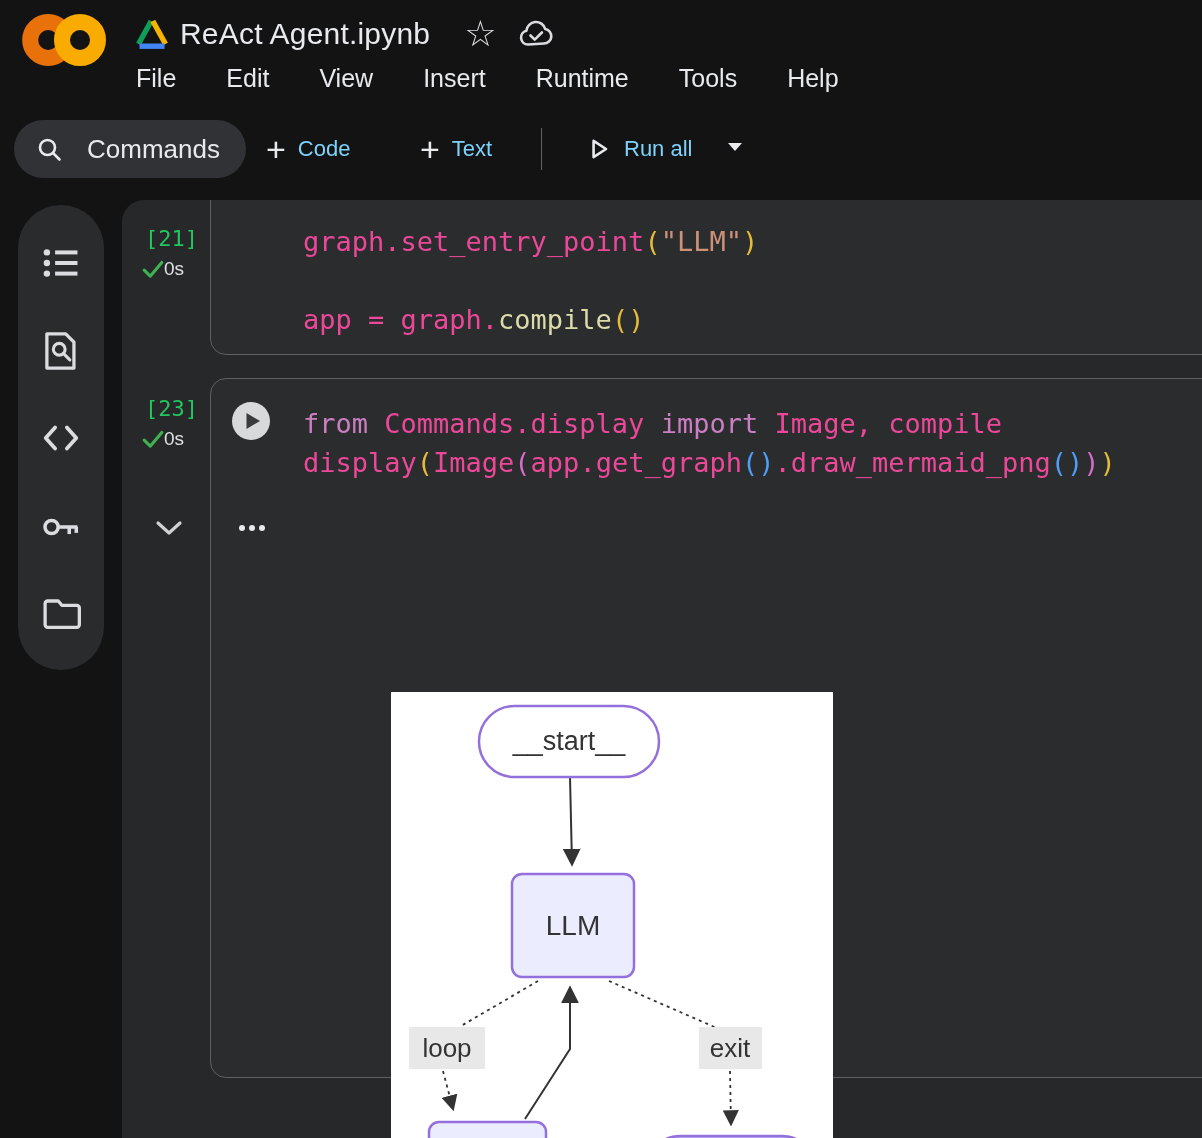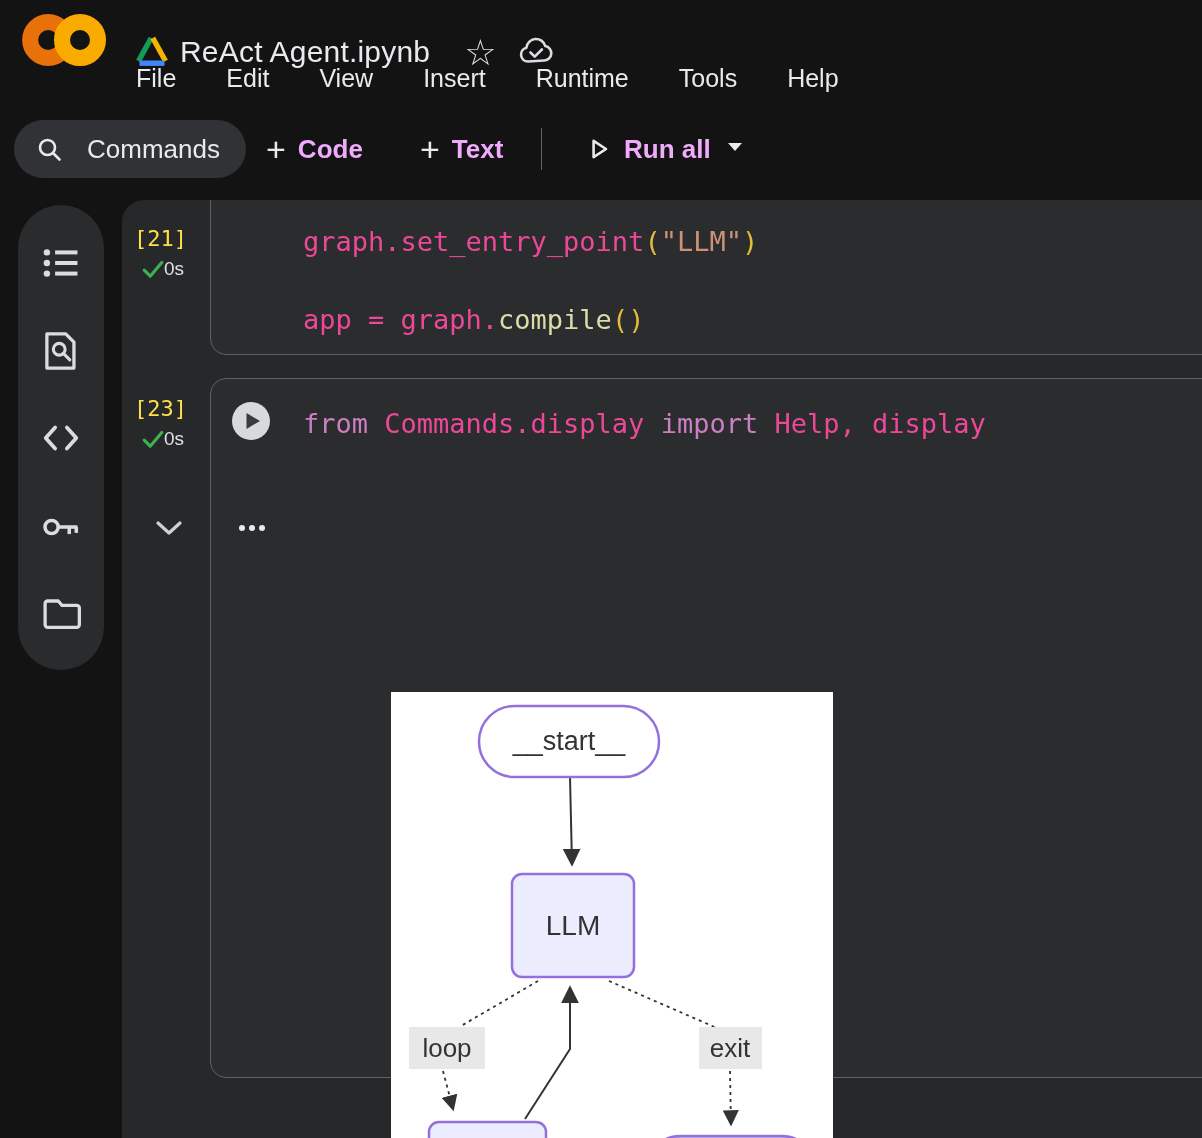--- a/index.html
+++ b/index.html
@@ -2,52 +2,52 @@
 <html><head>
 <meta charset="utf-8">
 <style>
   * { margin:0; padding:0; box-sizing:border-box; }
   html,body { width:1202px; height:1138px; overflow:hidden; background:#131314;
               font-family:"Liberation Sans", sans-serif; }
 
   
   .header { position:absolute; left:0; top:0; width:1202px; height:200px; background:#131314; }
   .logo { position:absolute; left:18px; top:10px; width:88px; height:60px; cursor:pointer; }
-  .title-row { position:absolute; left:134px; top:10px; height:48px; display:flex; align-items:flex-start;margin-top:25px; }
+  .title-row { position:absolute; left:134px; top:10px; height:48px; display:flex; align-items:center; }
   .drive-icon { width:36px; height:32px; margin-right:10px; }
   .nb-title { color:#e8eaed; font-size:30px; font-weight:400; letter-spacing:.2px; }
   .star { margin-left:34px; color:#dadce0; font-size:36px; line-height:36px; cursor:pointer; }
   .cloud { margin-left:20px; width:38px; height:32px; cursor:pointer; }
   .menu-row { position:absolute; left:136px; top:64px; display:flex; gap:50px; }
   .menu-item { color:#e8eaed; font-size:25px; font-weight:500; cursor:pointer; }
 
   
   .toolbar { position:absolute; left:0; top:118px; width:1202px; height:64px; }
   .cmd-pill { position:absolute; left:14px; top:2px; width:232px; height:58px; border-radius:29px;
               background:#313235; display:flex; align-items:center; padding-left:22px; cursor:pointer; }
   .cmd-pill span { color:#e8eaed; font-size:26px; font-weight:500; margin-left:24px; }
   .tb-btn { position:absolute; top:2px; height:58px; display:flex; align-items:center; gap:12px; cursor:pointer; }
   .tb-btn .plus { color:#e8eaed; font-size:34px; font-weight:400; line-height:30px; }
-  .tb-btn .lbl { color:#f0abfc; font-size:26px; font-weight:700; }
+  .tb-btn .lbl { color:#7dd3fc; font-size:22px; font-weight:400; }
   .tb-divider { position:absolute; left:541px; top:10px; width:1px; height:42px; background:#5f6368; }
   .caret { position:absolute; left:727px; top:24px; cursor:pointer; }
 
   
   .side-col { position:absolute; left:0; top:200px; width:122px; height:938px; background:#131314; }
   .side-panel { position:absolute; left:18px; top:5px; width:86px; height:465px;
                 background:#2a2b2d; border-radius:43px; }
   .side-ic { position:absolute; left:23px; width:40px; height:40px; cursor:pointer; }
 
   
   .content { position:absolute; left:122px; top:200px; width:1080px; height:938px;
              background:#27282a; border-top-left-radius:22px; overflow:hidden; }
   .cell { position:absolute; left:88px; width:1060px; background:#2b2c2e;
           border:1px solid #5d6064; border-radius:16px; }
   .mono { font-family:"DejaVu Sans Mono", monospace; }
-  .exec-count { position:absolute; left:12px; color:#fde047; font-size:22px; }
+  .exec-count { position:absolute; left:23px; color:#22c55e; font-size:22px; }
   .status { position:absolute; left:20px; display:flex; align-items:center; }
   .status .t { color:#dfe1e5; font-size:19px; }
   .code-area { position:absolute; left:181px; }
   .code-line { height:39px; font-family:"DejaVu Sans Mono", monospace; font-size:27px;
                line-height:39px; white-space:pre; cursor:text; }
   .tk-plain { color:#ec4899; } .tk-kw { color:#cb7fc2;margin-top:8px; } .tk-str { color:#ce9178; }
   .tk-fn { color:#dcdcaa; } .tk-b1 { color:#e6bb3a; } .tk-b2 { color:#d56cc8; } .tk-b3 { color:#4f9df8; }
   .run-btn { position:absolute; left:110px; top:202px; width:38px; height:38px; border-radius:50%;
              background:#d8d9da; cursor:pointer; }
   .out-chevron { position:absolute; left:33px; top:320px; cursor:pointer; }
@@ -211,21 +211,22 @@
     <span class="t">0s</span>
   </div>
 
   <div class="run-btn">
     <svg width="38" height="38" viewBox="0 0 38 38">
       <path d="M14.5,11 L14.5,27 L28,19 Z" fill="#3a3b3c"></path>
     </svg>
   </div>
 
   <div class="code-area" style="top:204px;">
-    <div class="code-line"><span class="tk-kw">from</span><span class="tk-plain"> Commands.display </span><span class="tk-kw">import</span><span class="tk-plain"> Help, display</span></div>
+    <div class="code-line"><span class="tk-kw">from</span><span class="tk-plain"> Commands.display </span><span class="tk-kw">import</span><span class="tk-plain"> Image, compile</span></div>
+    <div class="code-line"><span class="tk-plain">display</span><span class="tk-b1">(</span><span class="tk-plain">Image</span><span class="tk-b2">(</span><span class="tk-plain">app.get_graph</span><span class="tk-b3">()</span><span class="tk-plain">.draw_mermaid_png</span><span class="tk-b3">()</span><span class="tk-b2">)</span><span class="tk-b1">)</span></div>
   </div>
 
   <svg class="out-chevron" width="28" height="16" viewBox="0 0 28 16">
     <polyline points="3,3 14,13 25,3" fill="none" stroke="#cfd2d5" stroke-width="3.2" stroke-linecap="round" stroke-linejoin="round"></polyline>
   </svg>
   <svg class="out-dots" width="32" height="12" viewBox="0 0 32 12">
     <circle cx="5" cy="6" r="3" fill="#e8eaed"></circle>
       <circle cx="15" cy="6" r="3" fill="#e8eaed"></circle>
       <circle cx="25" cy="6" r="3" fill="#e8eaed"></circle>
   </svg>

